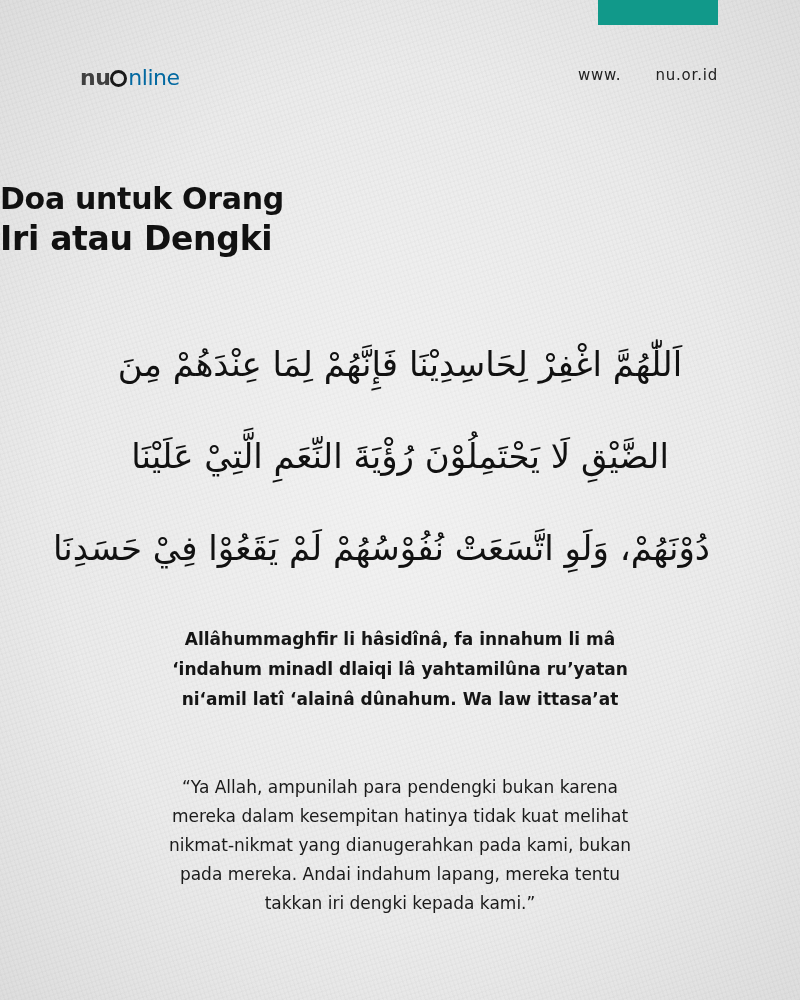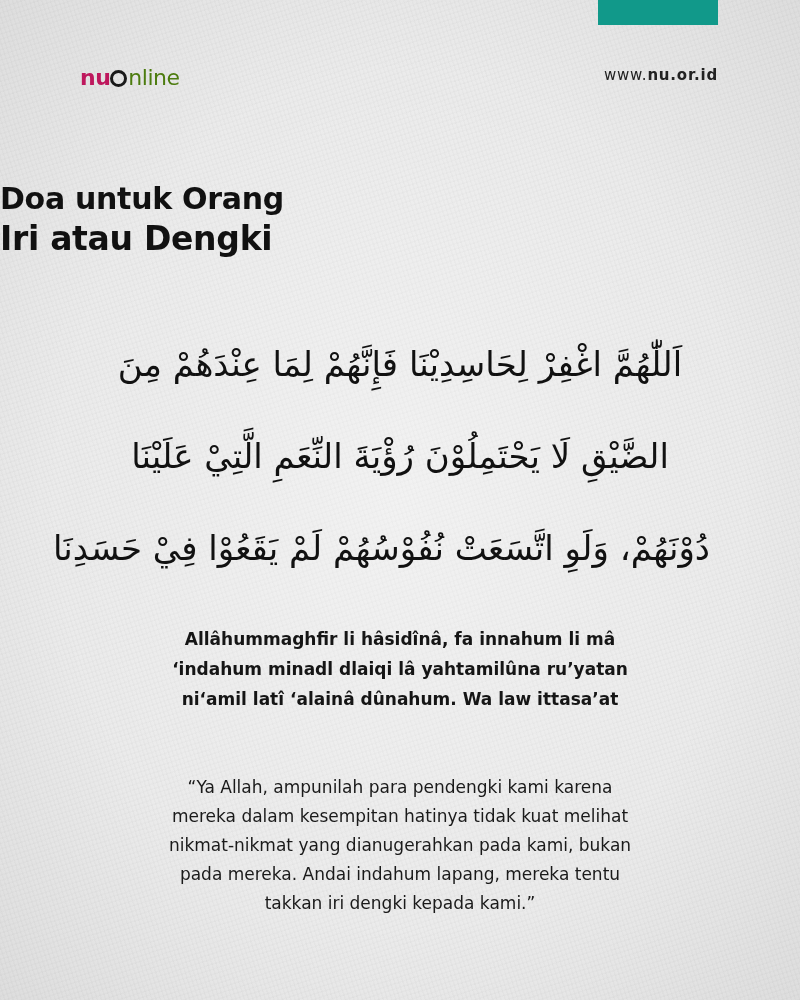--- a/index.html
+++ b/index.html
@@ -45,37 +45,38 @@
       width: 17px;
       height: 17px;
       border: 3.5px solid #1a1a1a;
       border-radius: 50%;
       box-sizing: border-box;
       margin: 0 1px 0 0;
       position: relative;
       top: 1px;
     }
     .logo .rest {
-      color: #4d7c0f;
+      color: #0369a1;
       font-weight: normal;
     }
     .site-url {
       position: absolute;
       right: 82px;
       top: 66px;
       font-family: "DejaVu Sans", sans-serif;
       font-size: 15px;
       letter-spacing: 0.8px;
       color: #222;
     }
     .site-url .prefix {
       font-weight: normal;
     }
     .site-url .domain {
-      font-weight: bold;
+      font-weight: normal;
+      margin-left: 34px;
     }
     .title {
       position: absolute;
       left: 0;
       right: 0;
       top: 180px;
       text-align: left;
       font-family: "DejaVu Sans", sans-serif;
       color: #111;
     }
@@ -138,21 +139,21 @@
       line-height: 29px;
       color: #1a1a1a;
     }
   </style>
 </head>
 <body>
 
 <div class="top-bar" style="background:#11998a;"></div>
 
 <div class="logo">
-  <span class="nu" style="color:#be185d;text-align:right;">nu</span>
+  <span class="nu" style="color:#404040;text-align:right;">nu</span>
   <span class="o-mark"></span>
   <span class="rest">nline</span>
 </div>
 
 <div class="site-url">
   <span class="prefix">www.</span><span class="domain">nu.or.id</span>
 </div>
 
 <div class="title">
   <span class="line1">Doa untuk Orang</span>
@@ -165,18 +166,18 @@
   <span class="ar-line">دُوْنَهُمْ، وَلَوِ اتَّسَعَتْ نُفُوْسُهُمْ لَمْ يَقَعُوْا فِيْ حَسَدِنَا</span>
 </div>
 
 <div class="transliteration">
   <span class="tl-line">Allâhummaghfir li hâsidînâ, fa innahum li mâ</span>
   <span class="tl-line">‘indahum minadl dlaiqi lâ yahtamilûna ru’yatan</span>
   <span class="tl-line">ni‘amil latî ‘alainâ dûnahum. Wa law ittasa’at</span>
 </div>
 
 <div class="translation">
-  <span class="tr-line">“Ya Allah, ampunilah para pendengki kami karena</span>
+  <span class="tr-line">“Ya Allah, ampunilah para pendengki bukan karena</span>
   <span class="tr-line">mereka dalam kesempitan hatinya tidak kuat melihat</span>
   <span class="tr-line">nikmat-nikmat yang dianugerahkan pada kami, bukan</span>
   <span class="tr-line">pada mereka. Andai indahum lapang, mereka tentu</span>
   <span class="tr-line">takkan iri dengki kepada kami.”</span>
 </div>
 
 </body></html>

